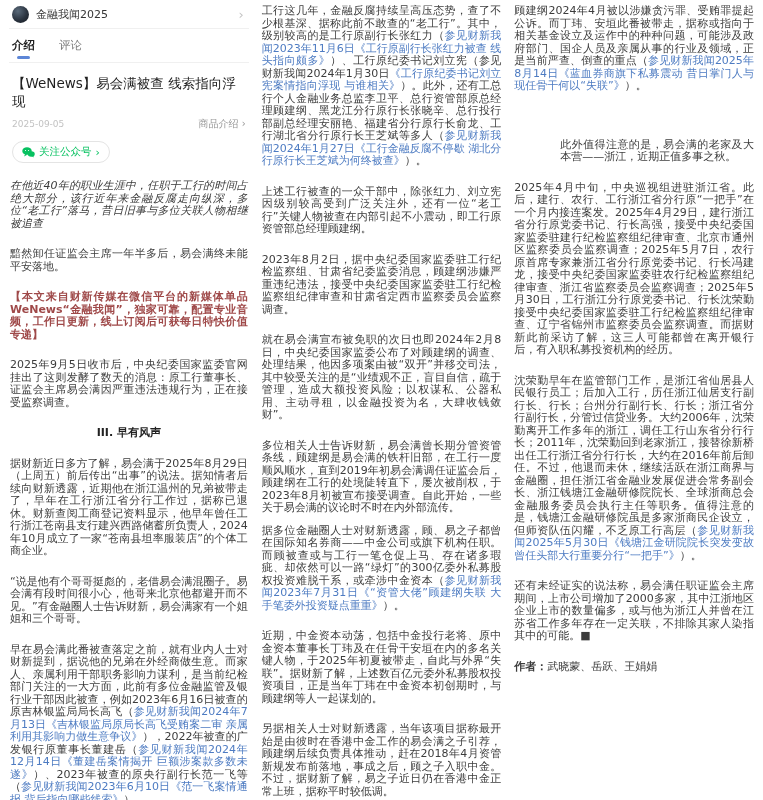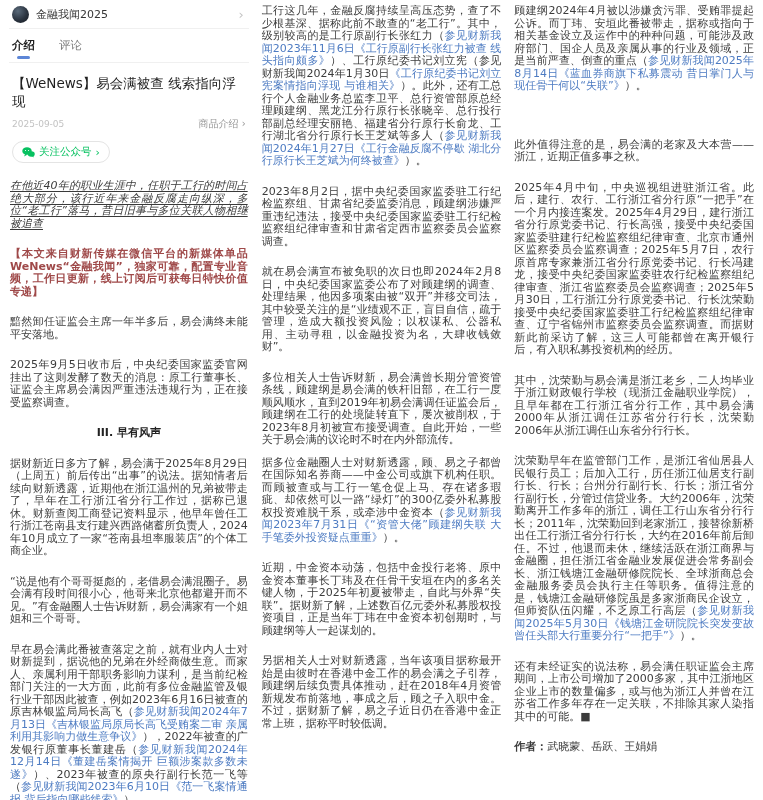--- a/index.html
+++ b/index.html
@@ -32,25 +32,25 @@
   .follow-btn { display:inline-flex; align-items:center; gap:4px; margin:10px 0 4px 3px;
                 border:1px solid #e4e4e4; border-radius:12px; background:#fff; padding:3px 9px;
                 color:#07c160; font-size:10.5px; cursor:pointer; font-family:inherit; }
   .follow-btn .btn-chev { color:#07c160; font-size:11px; }
 
   
   .text-body { font-size:11px; line-height:12.5px; text-align:justify; }
   .col1 .text-body { margin-top:13px; padding:0 1px; }
   p.para { margin:0 0 18px; }
   p.normal  { color:#3c3c3c; }
-  p.summary { color:#3a3a3a; font-style:italic; text-decoration:underline; text-underline-offset:2px; }
+  p.summary { color:#3a3a3a; font-style:italic; text-underline-offset:2px; }
   p.notice  { color:#9f4949; font-weight:bold; }
   p.heading { text-align:center; font-weight:bold; color:#222; margin:4px 0 18px; }
   p.author  { color:#3c3c3c; }
-  p.gap-large { margin-top:46px; }
+  p.gap-large { margin-top:46px;margin-left:46px; }
   p.gap-small { margin-top:-8px; }
   .link { color:#4d7bc2; cursor:pointer; }
   .bold { font-weight:bold; }
   .text-run {}
 </style>
 </head>
 <body>
 
 <div class="page">
 
@@ -84,43 +84,43 @@
             <circle cx="13" cy="7" r="1.1" fill="#ffffff"></circle>
           </svg>
           <span>关注公众号</span>
           <span class="btn-chev">›</span>
         </button>
       </div>
     </div>
 
     <div class="text-body">
         <p class="para summary"><span class="text-run">在他近40年的职业生涯中，任职于工行的时间占绝大部分，该行近年来金融反腐走向纵深，多位“老工行”落马，昔日旧事与多位关联人物相继被追查</span></p>
+        <p class="para normal"><span class="text-run">黯然卸任证监会主席一年半多后，易会满终未能平安落地。</span></p>
         <p class="para notice"><span class="text-run">【本文来自财新传媒在微信平台的新媒体单品 WeNews“金融我闻”，独家可靠，配置专业音频，工作日更新，线上订阅后可获每日特快价值专递】</span></p>
-        <p class="para normal"><span class="text-run">黯然卸任证监会主席一年半多后，易会满终未能平安落地。</span></p>
         <p class="para normal"><span class="text-run">2025年9月5日收市后，中央纪委国家监委官网挂出了这则发酵了数天的消息：原工行董事长、证监会主席易会满因严重违法违规行为，正在接受监察调查。</span></p>
         <p class="para heading"><span class="text-run">III. 早有风声</span></p>
         <p class="para normal"><span class="text-run">据财新近日多方了解，易会满于2025年8月29日（上周五）前后传出“出事”的说法。据知情者后续向财新透露，近期他在浙江温州的兄弟被带走了，早年在工行浙江省分行工作过，据称已退休。财新查阅工商登记资料显示，他早年曾任工行浙江苍南县支行建兴西路储蓄所负责人，2024年10月成立了一家“苍南县坦率服装店”的个体工商企业。</span></p>
         <p class="para normal"><span class="text-run">“说是他有个哥哥挺彪的，老借易会满混圈子。易会满有段时间很小心，他哥来北京他都避开而不见。”有金融圈人士告诉财新，易会满家有一个姐姐和三个哥哥。</span></p>
         <p class="para normal"><span class="text-run">早在易会满此番被查落定之前，就有业内人士对财新提到，据说他的兄弟在外经商做生意。而家人、亲属利用干部职务影响力谋利，是当前纪检部门关注的一大方面，此前有多位金融监管及银行业干部因此被查，例如2023年6月16日被查的原吉林银监局局长高飞（</span><span class="link">参见财新我闻2024年7月13日《吉林银监局原局长高飞受贿案二审 亲属利用其影响力做生意争议》</span><span class="text-run">），2022年被查的广发银行原董事长董建岳（</span><span class="link">参见财新我闻2024年12月14日《董建岳案情揭开 巨额涉案款多数未遂》</span><span class="text-run">）、2023年被查的原央行副行长范一飞等（</span><span class="link">参见财新我闻2023年6月10日《范一飞案情通报 背后指向哪些线索》</span><span class="text-run">）。</span></p>
       </div>
   </div>
 
   <div class="col col2 text-body">
       <p class="para normal"><span class="text-run">工行这几年，金融反腐持续呈高压态势，查了不少根基深、据称此前不敢查的“老工行”。其中，级别较高的是工行原副行长张红力（</span><span class="link">参见财新我闻2023年11月6日《工行原副行长张红力被查 线头指向颇多》</span><span class="text-run">）、工行原纪委书记刘立宪（参见财新我闻2024年1月30日</span><span class="link">《工行原纪委书记刘立宪案情指向浮现 与谁相关》</span><span class="text-run">）。此外，还有工总行个人金融业务总监李卫平、总行资管部原总经理顾建纲、黑龙江分行原行长张晓辛、总行投行部副总经理安丽艳、福建省分行原行长俞龙、工行湖北省分行原行长王芝斌等多人（</span><span class="link">参见财新我闻2024年1月27日《工行金融反腐不停歇 湖北分行原行长王芝斌为何终被查》</span><span class="text-run">）。</span></p>
+      <p class="para normal"><span class="text-run">上述工行被查的一众干部中，除张红力、刘立宪因级别较高受到广泛关注外，还有一位“老工行”关键人物被查在内部引起不小震动，即工行原资管部总经理顾建纲。</span></p>
       <p class="para normal"><span class="text-run">2023年8月2日，据中央纪委国家监委驻工行纪检监察组、甘肃省纪委监委消息，顾建纲涉嫌严重违纪违法，接受中央纪委国家监委驻工行纪检监察组纪律审查和甘肃省定西市监察委员会监察调查。</span></p>
       <p class="para normal"><span class="text-run">就在易会满宣布被免职的次日也即2024年2月8日，中央纪委国家监委公布了对顾建纲的调查、处理结果，他因多项案由被“双开”并移交司法，其中较受关注的是“业绩观不正，盲目自信，疏于管理，造成大额投资风险；以权谋私、公器私用、主动寻租，以金融投资为名，大肆收钱敛财”。</span></p>
       <p class="para normal"><span class="text-run">多位相关人士告诉财新，易会满曾长期分管资管条线，顾建纲是易会满的铁杆旧部，在工行一度顺风顺水，直到2019年初易会满调任证监会后，顾建纲在工行的处境陡转直下，屡次被削权，于2023年8月初被宣布接受调查。自此开始，一些关于易会满的议论时不时在内外部流传。</span></p>
       <p class="para normal gap-small"><span class="text-run">据多位金融圈人士对财新透露，顾、易之子都曾在国际知名券商——中金公司或旗下机构任职。而顾被查或与工行一笔仓促上马、存在诸多瑕疵、却依然可以一路“绿灯”的300亿委外私募股权投资难脱干系，或牵涉中金资本（</span><span class="link">参见财新我闻2023年7月31日《“资管大佬”顾建纲失联 大手笔委外投资疑点重重》</span><span class="text-run">）。</span></p>
       <p class="para normal"><span class="text-run">近期，中金资本动荡，包括中金投行老将、原中金资本董事长丁玮及在任骨干安垣在内的多名关键人物，于2025年初夏被带走，自此与外界“失联”。据财新了解，上述数百亿元委外私募股权投资项目，正是当年丁玮在中金资本初创期时，与顾建纲等人一起谋划的。</span></p>
       <p class="para normal"><span class="text-run">另据相关人士对财新透露，当年该项目据称最开始是由彼时在香港中金工作的易会满之子引荐，顾建纲后续负责具体推动，赶在2018年4月资管新规发布前落地，事成之后，顾之子入职中金。不过，据财新了解，易之子近日仍在香港中金正常上班，据称平时较低调。</span></p>
     </div>
 
   <div class="col col3 text-body">
       <p class="para normal"><span class="text-run">顾建纲2024年4月被以涉嫌贪污罪、受贿罪提起公诉。而丁玮、安垣此番被带走，据称或指向于相关基金设立及运作中的种种问题，可能涉及政府部门、国企人员及亲属从事的行业及领域，正是当前严查、倒查的重点（</span><span class="link">参见财新我闻2025年8月14日《蓝血券商旗下私募震动 昔日掌门人与现任骨干何以“失联”》</span><span class="text-run">）。</span></p>
       <p class="para normal gap-large"><span class="text-run">此外值得注意的是，易会满的老家及大本营——浙江，近期正值多事之秋。</span></p>
       <p class="para normal"><span class="text-run">2025年4月中旬，中央巡视组进驻浙江省。此后，建行、农行、工行浙江省分行原“一把手”在一个月内接连案发。2025年4月29日，建行浙江省分行原党委书记、行长高强，接受中央纪委国家监委驻建行纪检监察组纪律审查、北京市通州区监察委员会监察调查；2025年5月7日，农行原首席专家兼浙江省分行原党委书记、行长冯建龙，接受中央纪委国家监委驻农行纪检监察组纪律审查、浙江省监察委员会监察调查；2025年5月30日，工行浙江分行原党委书记、行长沈荣勤接受中央纪委国家监委驻工行纪检监察组纪律审查、辽宁省锦州市监察委员会监察调查。而据财新此前采访了解，这三人可能都曾在离开银行后，有入职私募投资机构的经历。</span></p>
-      <p class="para normal"><span class="text-run">其中，沈荣勤与易会满是浙江老乡，二人均毕业于浙江财政银行学校（现浙江金融职业学院），且早年都在工行浙江省分行工作，其中易会满2000年从浙江调任江苏省分行行长，沈荣勤2006年从浙江调任山东省分行行长。</span></p>
       <p class="para normal"><span class="text-run">沈荣勤早年在监管部门工作，是浙江省仙居县人民银行员工；后加入工行，历任浙江仙居支行副行长、行长；台州分行副行长、行长；浙江省分行副行长，分管过信贷业务。大约2006年，沈荣勤离开工作多年的浙江，调任工行山东省分行行长；2011年，沈荣勤回到老家浙江，接替徐新桥出任工行浙江省分行行长，大约在2016年前后卸任。不过，他退而未休，继续活跃在浙江商界与金融圈，担任浙江省金融业发展促进会常务副会长、浙江钱塘江金融研修院院长、全球浙商总会金融服务委员会执行主任等职务。值得注意的是，钱塘江金融研修院虽是多家浙商民企设立，但师资队伍闪耀，不乏原工行高层（</span><span class="link">参见财新我闻2025年5月30日《钱塘江金研院院长突发变故 曾任头部大行重要分行“一把手”》</span><span class="text-run">）。</span></p>
       <p class="para normal"><span class="text-run">还有未经证实的说法称，易会满任职证监会主席期间，上市公司增加了2000多家，其中江浙地区企业上市的数量偏多，或与他为浙江人并曾在江苏省工作多年存在一定关联，不排除其家人染指其中的可能。■</span></p>
       <p class="para author"><span class="bold">作者：</span><span class="text-run">武晓蒙、岳跃、王娟娟</span></p>
     </div>
 
 </div>
 
 </body></html>

